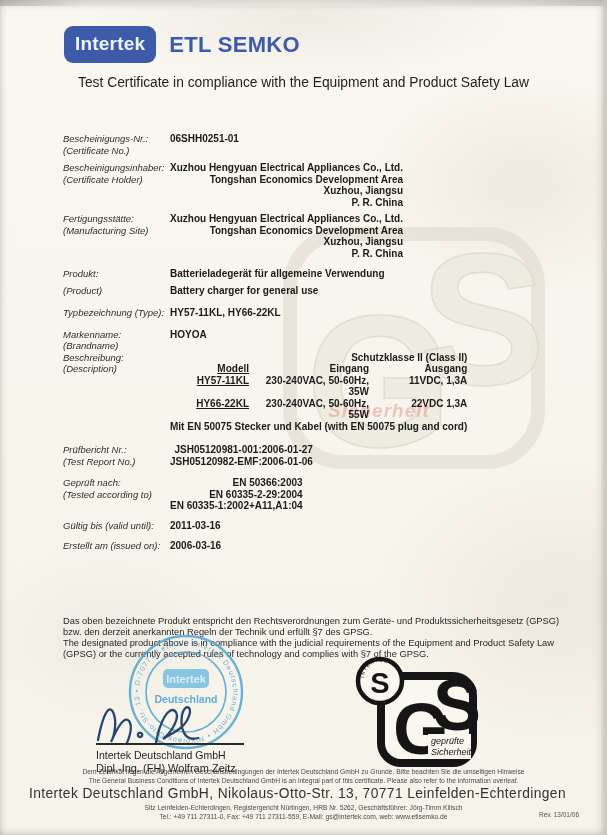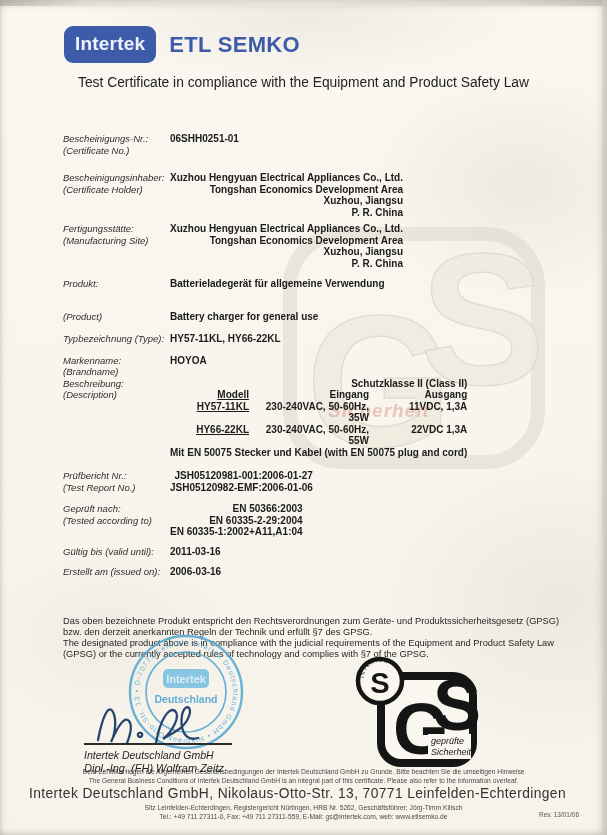--- a/index.html
+++ b/index.html
@@ -39,21 +39,21 @@
   .c1{width:79px;text-decoration:underline;}.c2{width:120px;}.c3{flex:1;}
 
   .legal{position:absolute;top:616px;left:63px;width:507px;font-size:9.3px;line-height:11px;color:#262626;z-index:2;}
 
   .watermark{position:absolute;left:258px;top:218px;z-index:1;}
   .wm-pink{position:absolute;left:328px;top:400px;z-index:1;font-size:19px;font-weight:bold;
     font-style:italic;color:rgba(219,128,122,.42);letter-spacing:1px;}
 
   .stamp{position:absolute;left:126px;top:632px;z-index:3;opacity:.85;}
   .signature{position:absolute;left:90px;top:688px;z-index:4;}
-  .sigblock{position:absolute;left:84px;top:743px;z-index:4;font-style:italic;}
+  .sigblock{position:absolute;left:96px;top:743px;z-index:4;}
   .sigline{border-top:2px solid #2b2b2b;width:148px;margin-bottom:4px;}
   .sig-company{font-size:10.5px;color:#1f1f1f;line-height:13px;}
   .sig-name{font-size:11px;color:#1f1f1f;line-height:13px;}
 
   .gsmark{position:absolute;left:353px;top:655px;z-index:3;}
 
   .terms{position:absolute;top:768px;left:0;right:0;text-align:center;font-size:6.7px;
     line-height:8.6px;color:#4a4a4a;z-index:2;}
   .address{position:absolute;top:786px;left:0;right:12px;text-align:center;font-size:13.8px;
     color:#333;letter-spacing:.4px;z-index:2;}
@@ -79,21 +79,21 @@
     <div class="logo-box">Intertek</div>
     <div class="brand">ETL SEMKO</div>
   </div>
 
   <div class="title">
     <div class="t-en">Test Certificate in compliance with the Equipment and Product Safety Law</div>
   </div>
 
   <div class="fields">
 
-    <div class="row" style="margin-top:5px;margin-bottom:16px">
+    <div class="row" style="margin-top:5px;margin-bottom:6px">
       <div class="lbl">
         <div>Bescheinigungs-Nr.:</div>
         <div>(Certificate No.)</div>
       </div>
       <div class="val">06SHH0251-01</div>
     </div>
 
     <div class="row" style="margin-bottom:5px">
       <div class="lbl">
         <div>Bescheinigungsinhaber:</div>
@@ -113,21 +113,21 @@
         <div>(Manufacturing Site)</div>
       </div>
       <div class="val">
         <div>Xuzhou Hengyuan Electrical Appliances Co., Ltd.</div>
         <div>Tongshan Economics Development Area</div>
         <div>Xuzhou, Jiangsu</div>
         <div>P. R. China</div>
       </div>
     </div>
 
-    <div class="row" style="margin-bottom:21px">
+    <div class="row" style="margin-bottom:5px">
       <div class="lbl">Produkt:</div>
       <div class="val">Batterieladegerät für allgemeine Verwendung</div>
     </div>
 
     <div class="row" style="margin-bottom:11px">
       <div class="lbl">(Product)</div>
       <div class="val">Battery charger for general use</div>
     </div>
 
     <div class="row" style="margin-bottom:10px">

